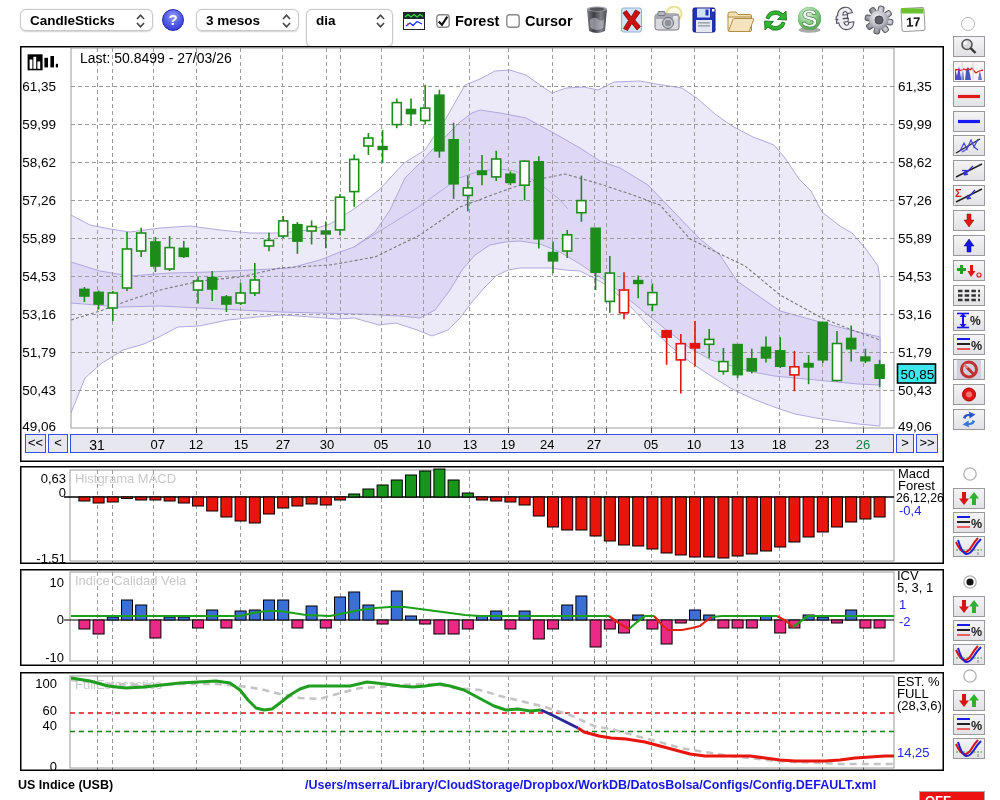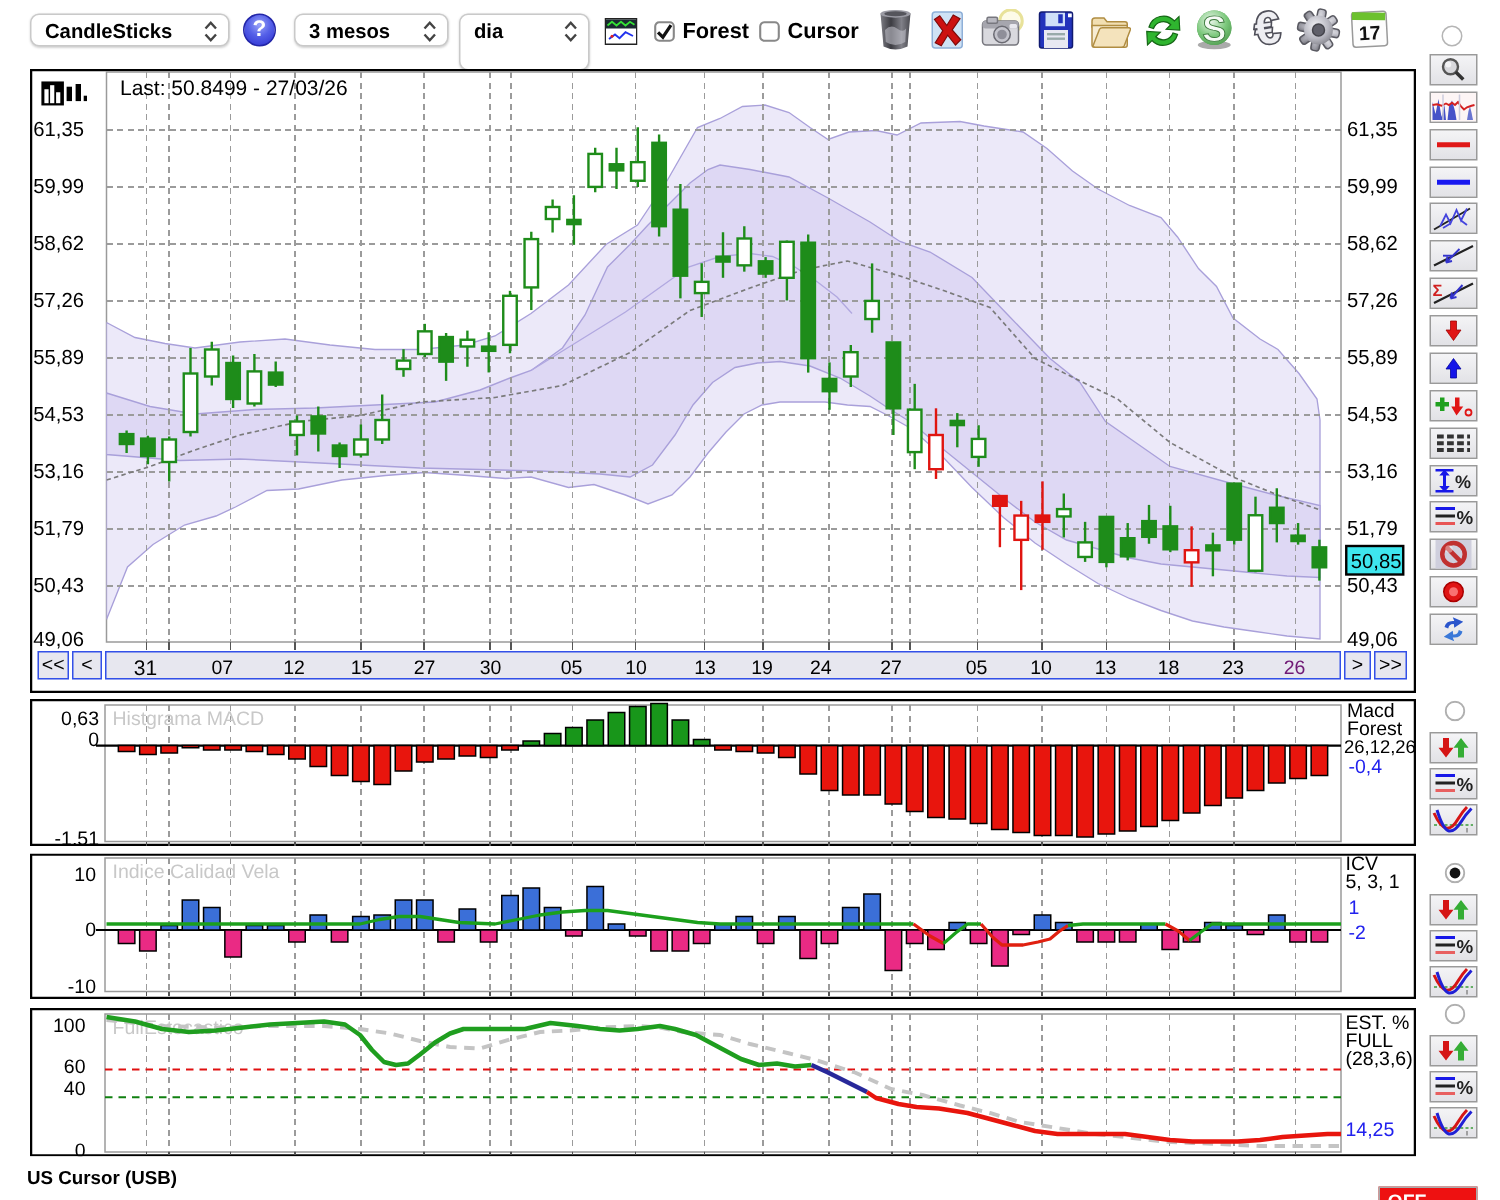--- a/index.html
+++ b/index.html
@@ -336,37 +336,37 @@
     <text x="36" y="384.5" font-size="13.5" fill="#000" text-anchor="end">49,06</text>
     <text x="878" y="384.5" font-size="13.5" fill="#000">49,06</text>
     <rect x="877.5" y="318" width="38" height="19" fill="#3ee6ee" stroke="#000" stroke-width="1.6"></rect>
     <text x="880.5" y="332.5" font-size="13.5" fill="#000">50,85</text>
   </svg>
 <div style="position:absolute;left:0;top:0;width:1000px;height:800px">
     <div style="position:absolute;left:25px;top:434px;width:21px;height:19px;background:#e7e7ef;border:1.5px solid #3350e8;box-sizing:border-box;font-size:13px;text-align:center;line-height:16px;color:#000">&lt;&lt;</div>
     <div style="position:absolute;left:48px;top:434px;width:20px;height:19px;background:#e7e7ef;border:1.5px solid #3350e8;box-sizing:border-box;font-size:13px;text-align:center;line-height:16px;color:#000">&lt;</div>
     <div style="position:absolute;left:70px;top:434px;width:824px;height:19px;background:#e7e7ef;border:1.5px solid #3350e8;box-sizing:border-box"></div>
     <div style="position:absolute;left:85px;top:437px;width:24px;text-align:center;font-size:14px;color:#000">31</div>
-    <div style="position:absolute;left:141px;top:437px;width:24px;text-align:left;font-size:13px;color:#000">07</div>
+    <div style="position:absolute;left:141px;top:437px;width:24px;text-align:right;font-size:13px;color:#000">07</div>
     <div style="position:absolute;left:184px;top:437px;width:24px;text-align:center;font-size:13px;color:#000">12</div>
     <div style="position:absolute;left:229px;top:437px;width:24px;text-align:center;font-size:13px;color:#000">15</div>
     <div style="position:absolute;left:271px;top:437px;width:24px;text-align:center;font-size:13px;color:#000">27</div>
     <div style="position:absolute;left:315px;top:437px;width:24px;text-align:center;font-size:13px;color:#000">30</div>
     <div style="position:absolute;left:369px;top:437px;width:24px;text-align:center;font-size:13px;color:#000">05</div>
     <div style="position:absolute;left:412px;top:437px;width:24px;text-align:center;font-size:13px;color:#000">10</div>
     <div style="position:absolute;left:458px;top:437px;width:24px;text-align:center;font-size:13px;color:#000">13</div>
     <div style="position:absolute;left:496px;top:437px;width:24px;text-align:center;font-size:13px;color:#000">19</div>
     <div style="position:absolute;left:540px;top:437px;width:24px;text-align:left;font-size:13px;color:#000">24</div>
     <div style="position:absolute;left:582px;top:437px;width:24px;text-align:center;font-size:13px;color:#000">27</div>
     <div style="position:absolute;left:639px;top:437px;width:24px;text-align:center;font-size:13px;color:#000">05</div>
     <div style="position:absolute;left:682px;top:437px;width:24px;text-align:center;font-size:13px;color:#000">10</div>
     <div style="position:absolute;left:725px;top:437px;width:24px;text-align:center;font-size:13px;color:#000">13</div>
     <div style="position:absolute;left:767px;top:437px;width:24px;text-align:center;font-size:13px;color:#000">18</div>
     <div style="position:absolute;left:810px;top:437px;width:24px;text-align:center;font-size:13px;color:#000">23</div>
-    <div style="position:absolute;left:851px;top:437px;width:24px;text-align:center;font-size:13px;color:#701a75">26</div>
+    <div style="position:absolute;left:851px;top:437px;width:24px;text-align:center;font-size:13px;color:#15803d">26</div>
     <div style="position:absolute;left:896px;top:434px;width:18px;height:19px;background:#e7e7ef;border:1.5px solid #3350e8;box-sizing:border-box;font-size:13px;text-align:center;line-height:16px;color:#000">&gt;</div>
     <div style="position:absolute;left:916px;top:434px;width:22px;height:19px;background:#e7e7ef;border:1.5px solid #3350e8;box-sizing:border-box;font-size:13px;text-align:center;line-height:16px;color:#000">&gt;&gt;</div>
   </div>
 <svg width="924" height="98" viewBox="0 0 924 98" style="position:absolute;left:20px;top:466px">
     <rect x="0.75" y="0.75" width="922.5" height="96.5" fill="#fff" stroke="#000" stroke-width="1.5"></rect>
     <rect x="50" y="4" width="824" height="91" fill="#fff" stroke="#9a9a9a" stroke-width="1"></rect>
     <g stroke="#9b9b9b" stroke-width="1" stroke-dasharray="4,3" shape-rendering="crispEdges">
       <line x1="77.5" y1="4" x2="77.5" y2="95"></line>
       <line x1="92.5" y1="4" x2="92.5" y2="95"></line>
       <line x1="133.5" y1="4" x2="133.5" y2="95"></line>
@@ -849,16 +849,17 @@
     <div style="position:absolute;left:953px;top:738px;width:32px;height:21px;background:linear-gradient(#f4f4f6,#e2e2e6);border:1px solid #9a9a9a;box-sizing:border-box">
       <svg width="30" height="19" viewBox="0 0 30 19">
         <line x1="2" y1="13" x2="28" y2="13" stroke="#3a9a3a" stroke-width="1" stroke-dasharray="2,1.5"></line>
         <path d="M2 5 Q6 14 10 15 Q14 16 18 9 Q21 4 24 1" fill="none" stroke="#d51515" stroke-width="2"></path>
         <path d="M4 3 Q8 16 12 17 Q16 17.5 20 11 Q23 6 27 2" fill="none" stroke="#2020d5" stroke-width="2"></path>
         <line x1="24" y1="15" x2="24" y2="18" stroke="#888" stroke-width="1"></line>
       </svg>
     </div>
   </div>
 <div style="position:absolute;left:0;top:771px;width:1000px;height:29px;background:#fff">
-    <div style="position:absolute;left:18px;top:7px;font-size:12.5px;font-weight:bold;color:#000">US Cursor (USB)</div>
+    <div style="position:absolute;left:18px;top:7px;font-size:12.5px;font-weight:bold;color:#000">US Indice (USB)</div>
+    <div style="position:absolute;left:305px;top:7px;font-size:12.5px;font-weight:bold;color:#1515e8">/Users/mserra/Library/CloudStorage/Dropbox/WorkDB/DatosBolsa/Configs/Config.DEFAULT.xml</div>
     <div style="position:absolute;left:919px;top:20px;width:66px;height:18px;background:#ee1111;border:1.5px solid #aaa;box-sizing:border-box">
       <div style="position:absolute;left:5px;top:1px;font-size:13px;font-weight:bold;color:#fff">OFF</div>
     </div>
   </div>
 </body></html>

